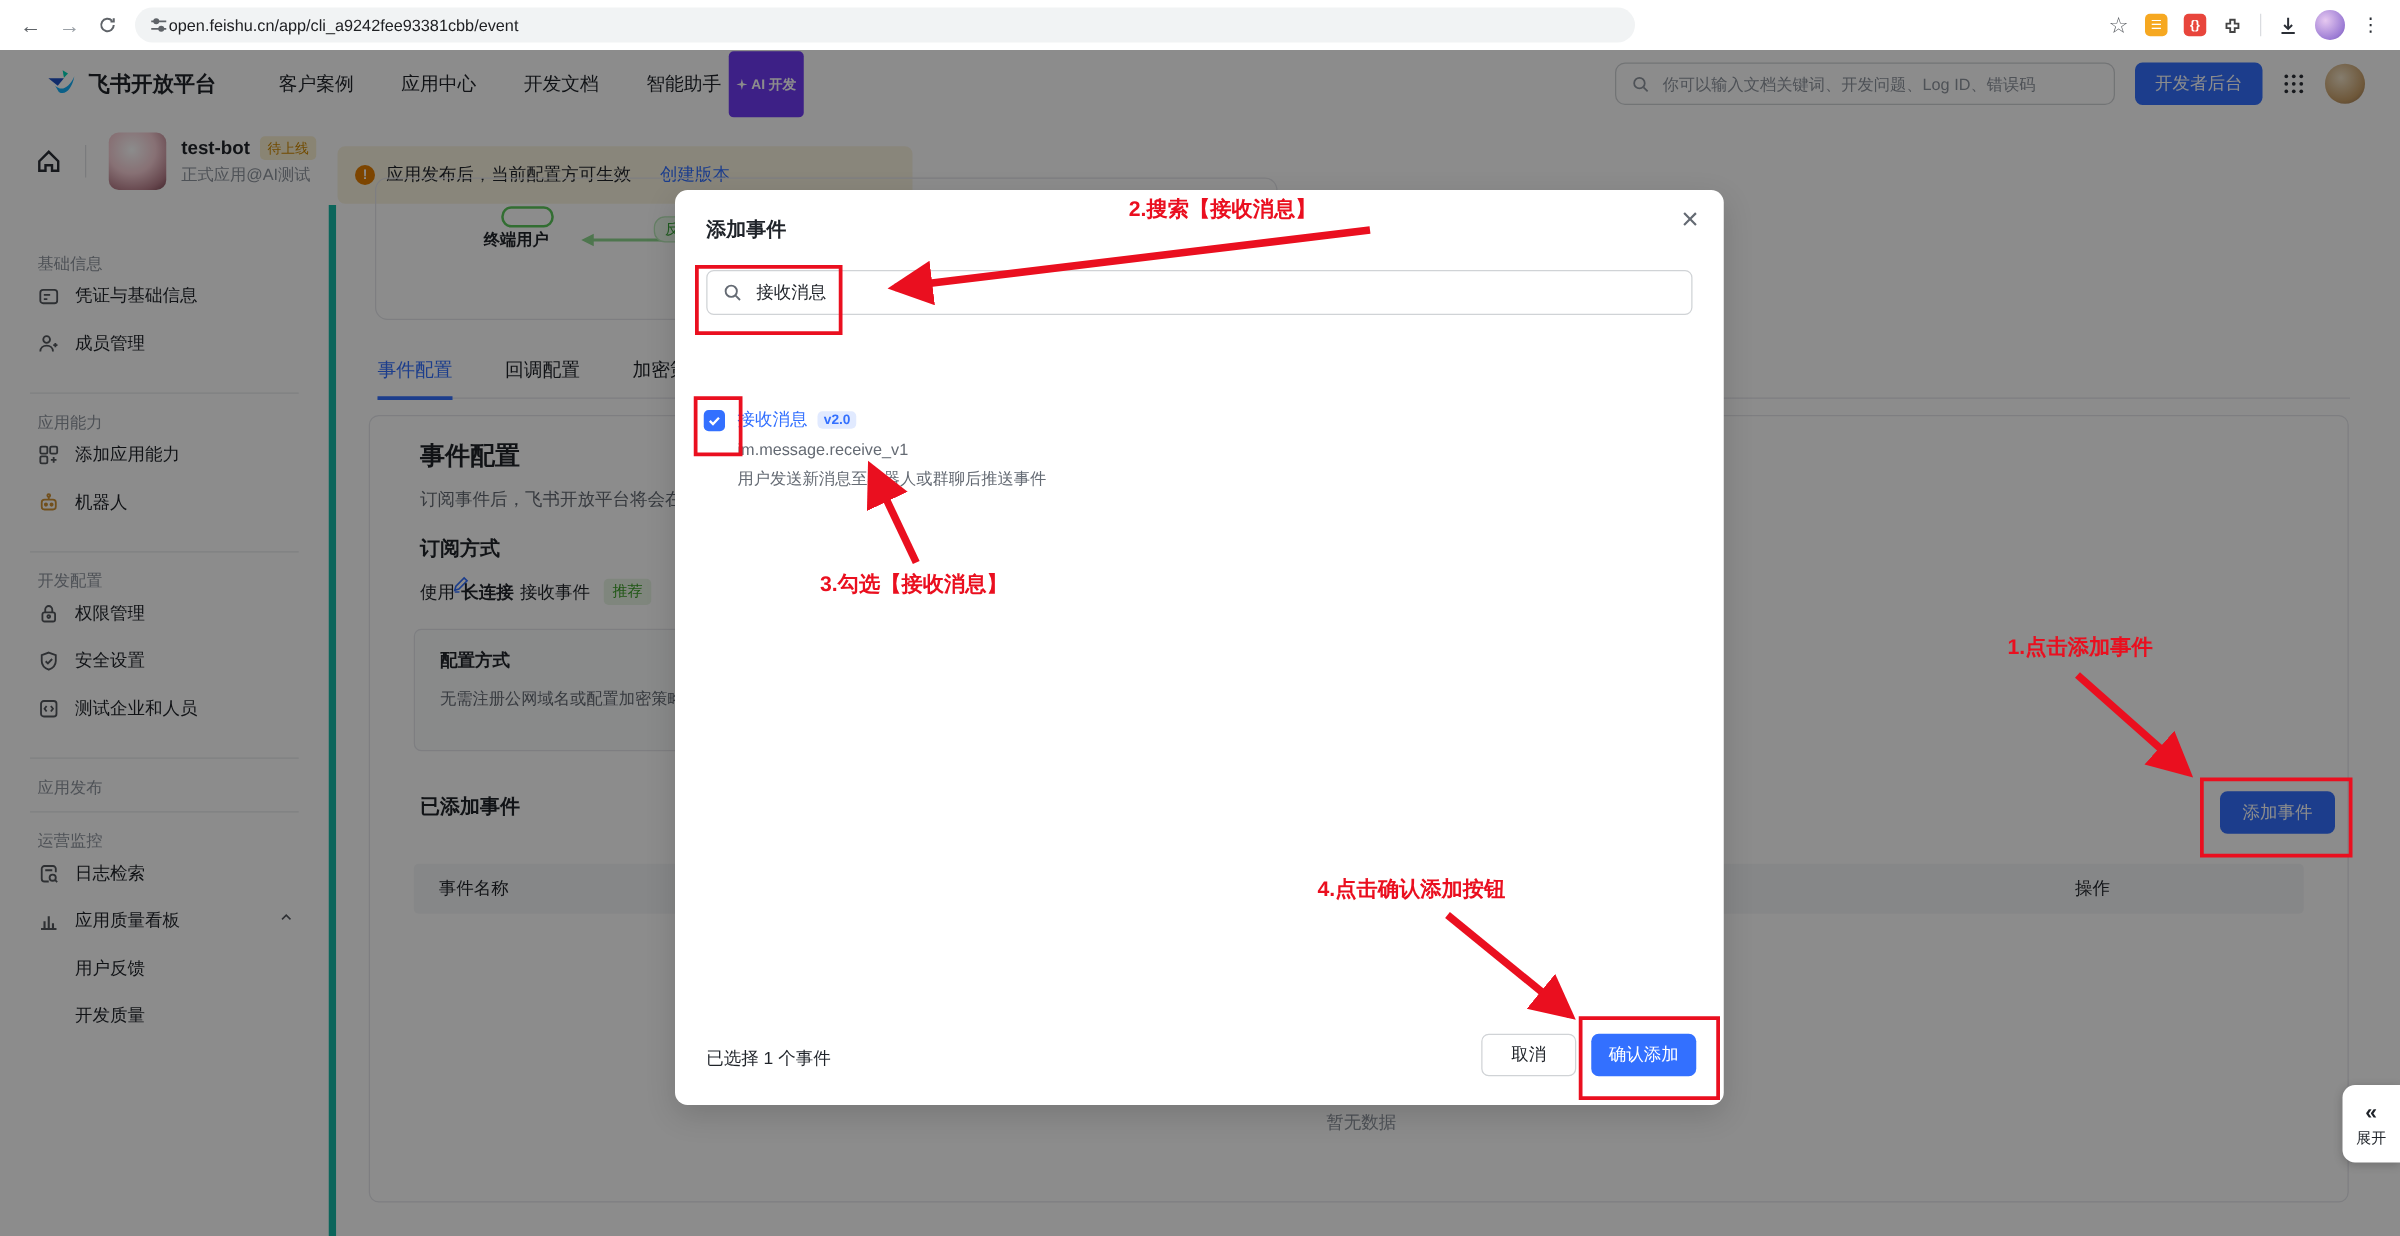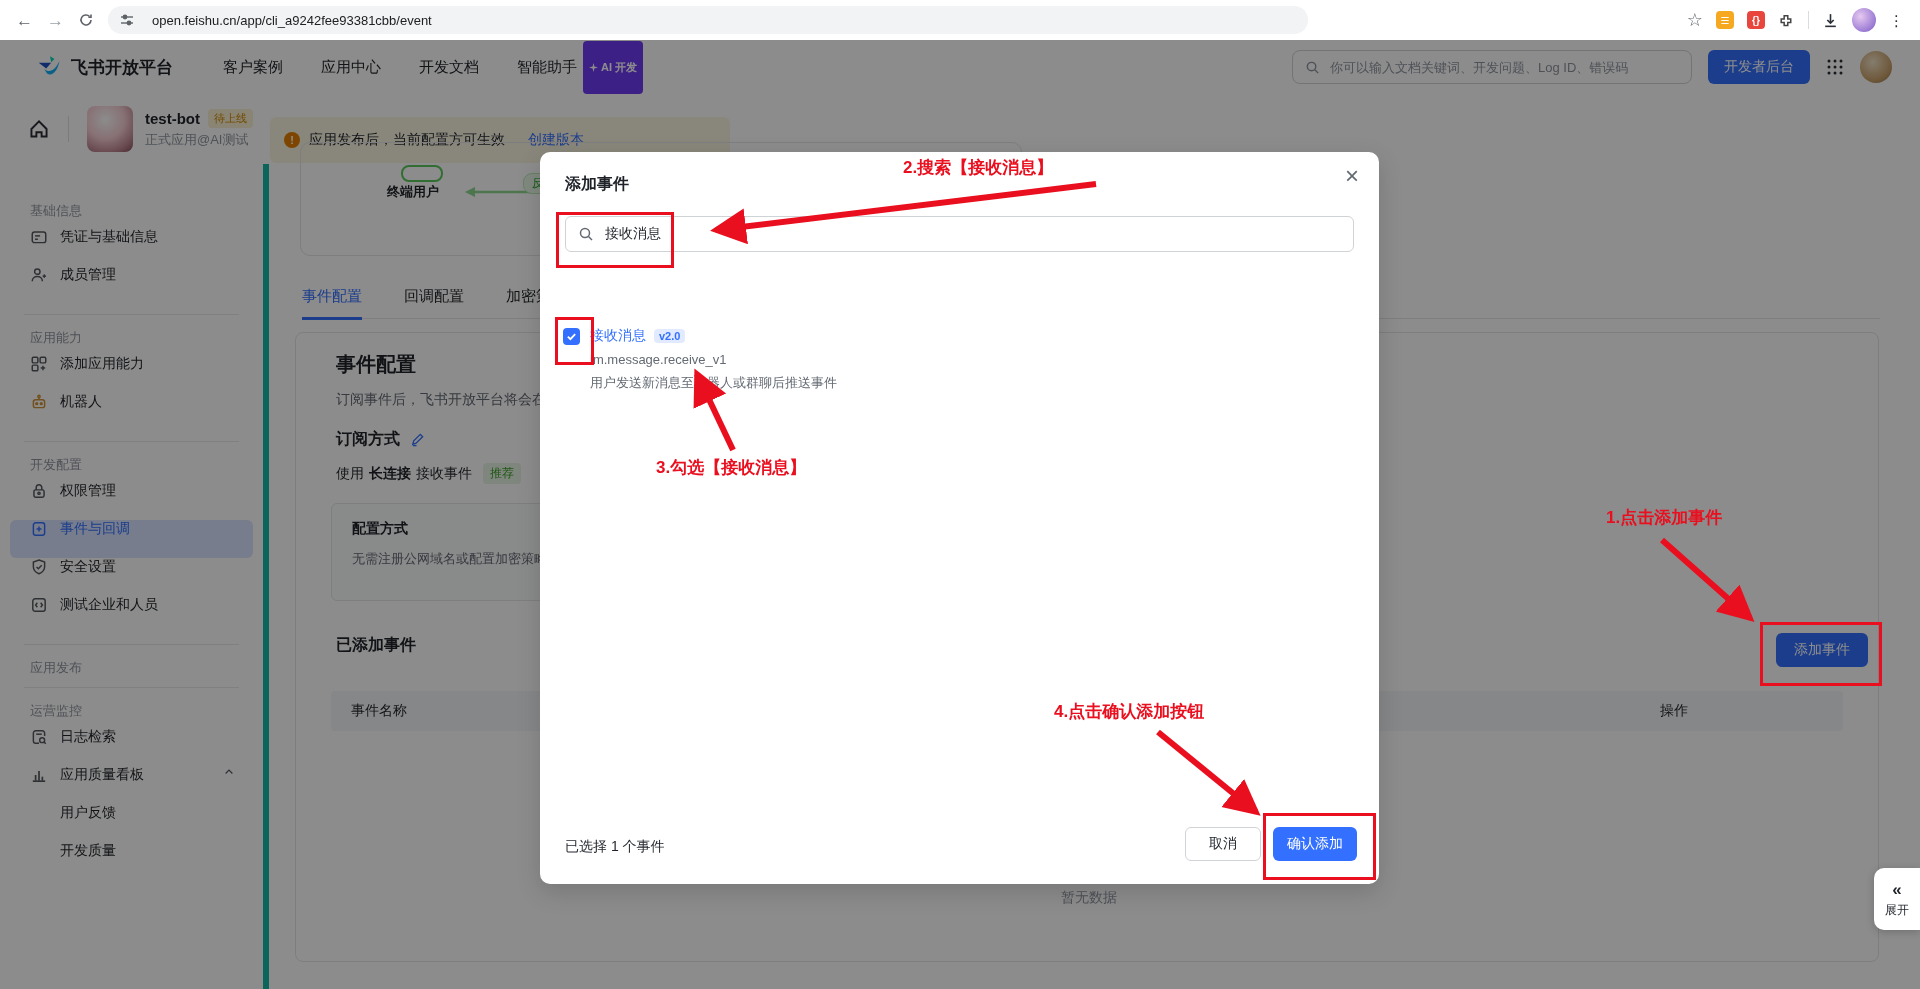--- a/index.html
+++ b/index.html
@@ -2,21 +2,21 @@
 <html><head>
 <meta charset="utf-8">
 <style>
   html,body{margin:0;padding:0;}
   #screen{position:relative;width:1920px;height:989px;overflow:hidden;background:#fff;
     font-family:"Liberation Sans","DejaVu Sans",sans-serif;color:#1f2329;}
   svg{display:block;}
   
   .browser{height:40px;display:flex;align-items:center;gap:14px;padding:0 16px;background:#fff;box-sizing:border-box;}
   .b-ico{font-size:17px;color:#5f6368;line-height:1;}
-  .url-pill{width:1200px;height:28px;background:#f1f3f4;border-radius:14px;display:flex;align-items:center;gap:18px;padding:0 12px;box-sizing:border-box;}
+  .url-pill{width:1200px;height:28px;background:#f1f3f4;border-radius:14px;display:flex;align-items:center;gap:1px;padding:0 12px;box-sizing:border-box;}
   .url-text{font-size:13px;color:#202124;}
   .b-right{margin-left:auto;display:flex;align-items:center;gap:13px;}
   .ext{width:18px;height:18px;border-radius:4px;display:flex;align-items:center;justify-content:center;color:#fff;font-size:10px;font-weight:700;}
   .ext.orange{background:#f6a821;}
   .ext.red{background:#e8453c;}
   .b-sep{width:1px;height:18px;background:#dadce0;}
   .avatar-sm{width:24px;height:24px;border-radius:50%;background:radial-gradient(circle at 35% 35%,#e6c8f0,#9b7bd4 70%,#6b4aa0);}
   
   .topnav{height:54px;background:#fff;display:flex;align-items:center;padding:0 28px 0 36px;box-sizing:border-box;}
   .brand{display:flex;align-items:center;gap:9px;}
@@ -61,21 +61,21 @@
   .diagram-card{position:absolute;left:31px;top:-22px;width:720px;height:112px;border:1px solid #e5e6eb;border-radius:10px;}
   .g-pill{position:absolute;left:100px;top:22px;width:38px;height:13px;border:2px solid #5cc85c;border-radius:8px;}
   .d-node{position:absolute;left:86px;top:40px;font-size:13px;font-weight:700;}
   .d-edge-label{position:absolute;left:222px;top:30px;background:#eaf9ea;border:1px solid #b8e9b8;color:#3aa83a;font-size:12px;padding:1px 8px;border-radius:9px;}
   .tabs{position:absolute;left:33px;top:118px;right:40px;height:36px;border-bottom:1px solid #e5e6eb;display:flex;gap:42px;font-size:15px;}
   .tab{padding-top:5px;cursor:pointer;}
   .tab.active{color:#3370ff;border-bottom:3px solid #3370ff;margin-bottom:-2px;}
   .card{position:absolute;left:26px;top:168px;width:1584px;height:630px;border:1px solid #e5e6eb;border-radius:8px;box-sizing:border-box;}
   .c-h2{position:absolute;left:40px;top:18px;font-size:20px;font-weight:700;}
   .c-desc{position:absolute;left:40px;top:58px;font-size:14px;color:#646a73;white-space:nowrap;}
-  .c-sub{position:absolute;left:40px;top:96px;font-size:16px;font-weight:700;display:flex;align-items:center;gap:10px;}
+  .c-sub{position:absolute;left:40px;top:96px;font-size:16px;font-weight:700;display:flex;align-items:center;gap:10px;flex-direction:column;}
   .c-mode{position:absolute;left:40px;top:130px;font-size:14px;display:flex;align-items:center;gap:5px;}
   .badge-rec{background:#e8f5e3;color:#3c9e29;font-size:12px;padding:2px 7px;border-radius:4px;margin-left:6px;}
   .cfg-box{position:absolute;left:35px;top:170px;width:1030px;height:96px;background:#fafbfc;border:1px solid #e5e6eb;border-radius:6px;}
   .cfg-title{position:absolute;left:20px;top:16px;font-size:14px;font-weight:600;}
   .cfg-desc{position:absolute;left:20px;top:46px;font-size:13px;color:#646a73;white-space:nowrap;}
   .c-added{position:absolute;left:40px;top:302px;font-size:16px;font-weight:700;}
   .btn-addevent{position:absolute;left:1480px;top:300px;width:92px;height:34px;background:#3370ff;color:#fff;font-size:14px;border:none;border-radius:6px;cursor:pointer;font-family:inherit;}
   .t-head{position:absolute;left:35px;top:358px;right:35px;height:40px;background:#f5f6f7;border-radius:4px;font-size:14px;}
   .th1{position:absolute;left:20px;top:11px;}
   .th2{position:absolute;left:1329px;top:11px;}
@@ -291,30 +291,20 @@
       <div class="s-item">
         <span class="ic">
             <svg width="18" height="18" viewBox="0 0 16 16" fill="none" stroke="currentColor" stroke-width="1.3">
               <rect x="3.5" y="7" width="9" height="6.5" rx="1.5"></rect>
               <path d="M5.5,7V5a2.5,2.5 0 0 1 5,0v2"></path>
               <circle cx="8" cy="10" r="1"></circle>
             </svg>
           </span>
         <span>权限管理</span>
       </div>
-      <div class="s-item sel">
-        <span class="ic">
-            <svg width="18" height="18" viewBox="0 0 16 16" fill="none" stroke="currentColor" stroke-width="1.3">
-              <rect x="3" y="2.5" width="10" height="11" rx="2"></rect>
-              <line x1="8" y1="5.8" x2="8" y2="10.2"></line>
-              <line x1="5.8" y1="8" x2="10.2" y2="8"></line>
-            </svg>
-          </span>
-        <span>事件与回调</span>
-      </div>
       <div class="s-item">
         <span class="ic">
             <svg width="18" height="18" viewBox="0 0 16 16" fill="none" stroke="currentColor" stroke-width="1.3">
               <path d="M8,1.8l5,1.8v4.2c0,3-2,5-5,6.2c-3-1.2-5-3.2-5-6.2V3.6z"></path>
               <path d="M5.8,8l1.6,1.6L10.4,6.4"></path>
             </svg>
           </span>
         <span>安全设置</span>
       </div>
       <div class="s-item">

